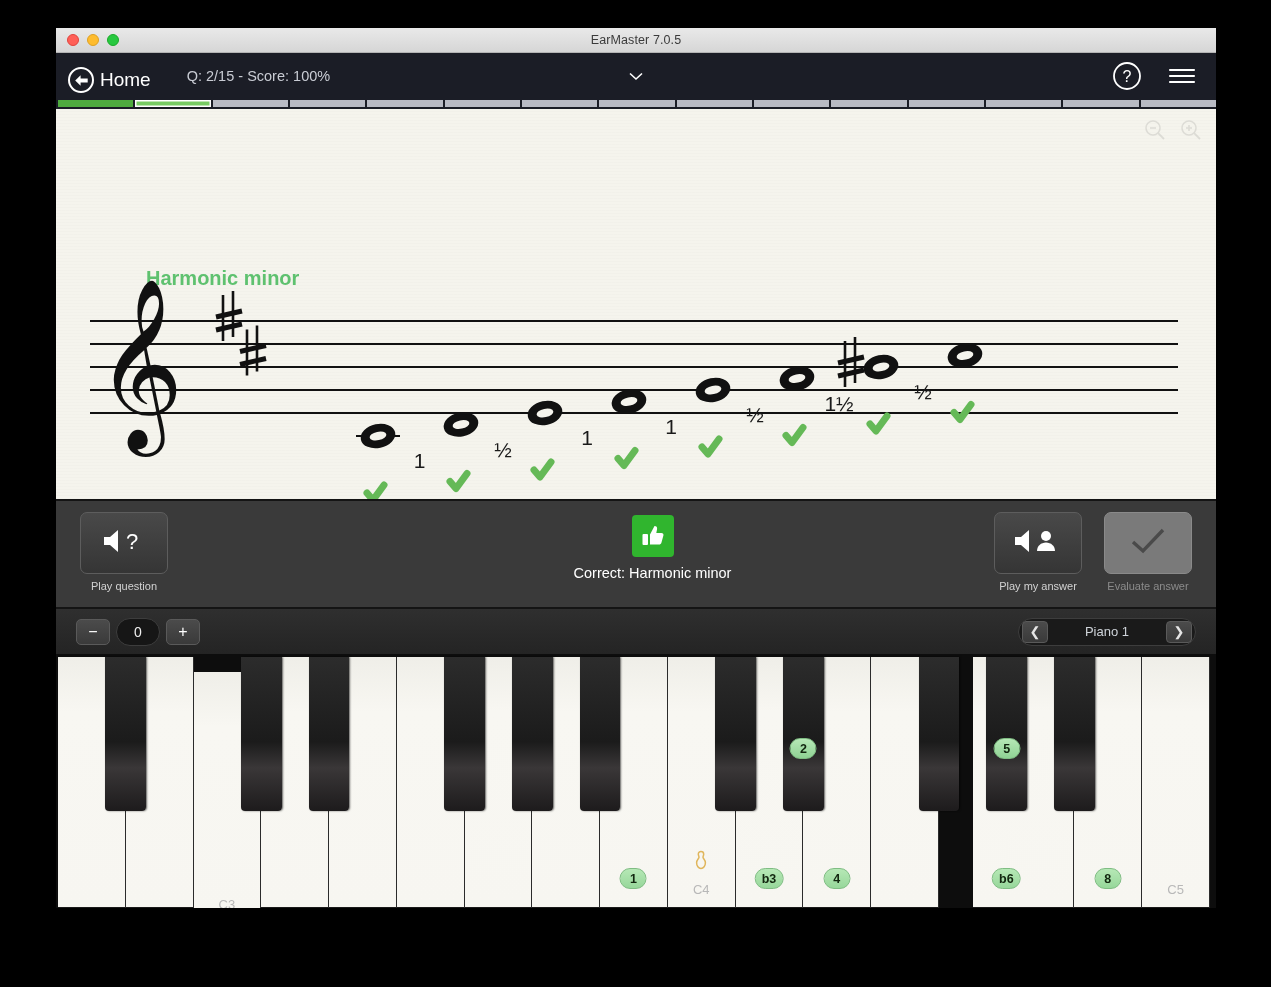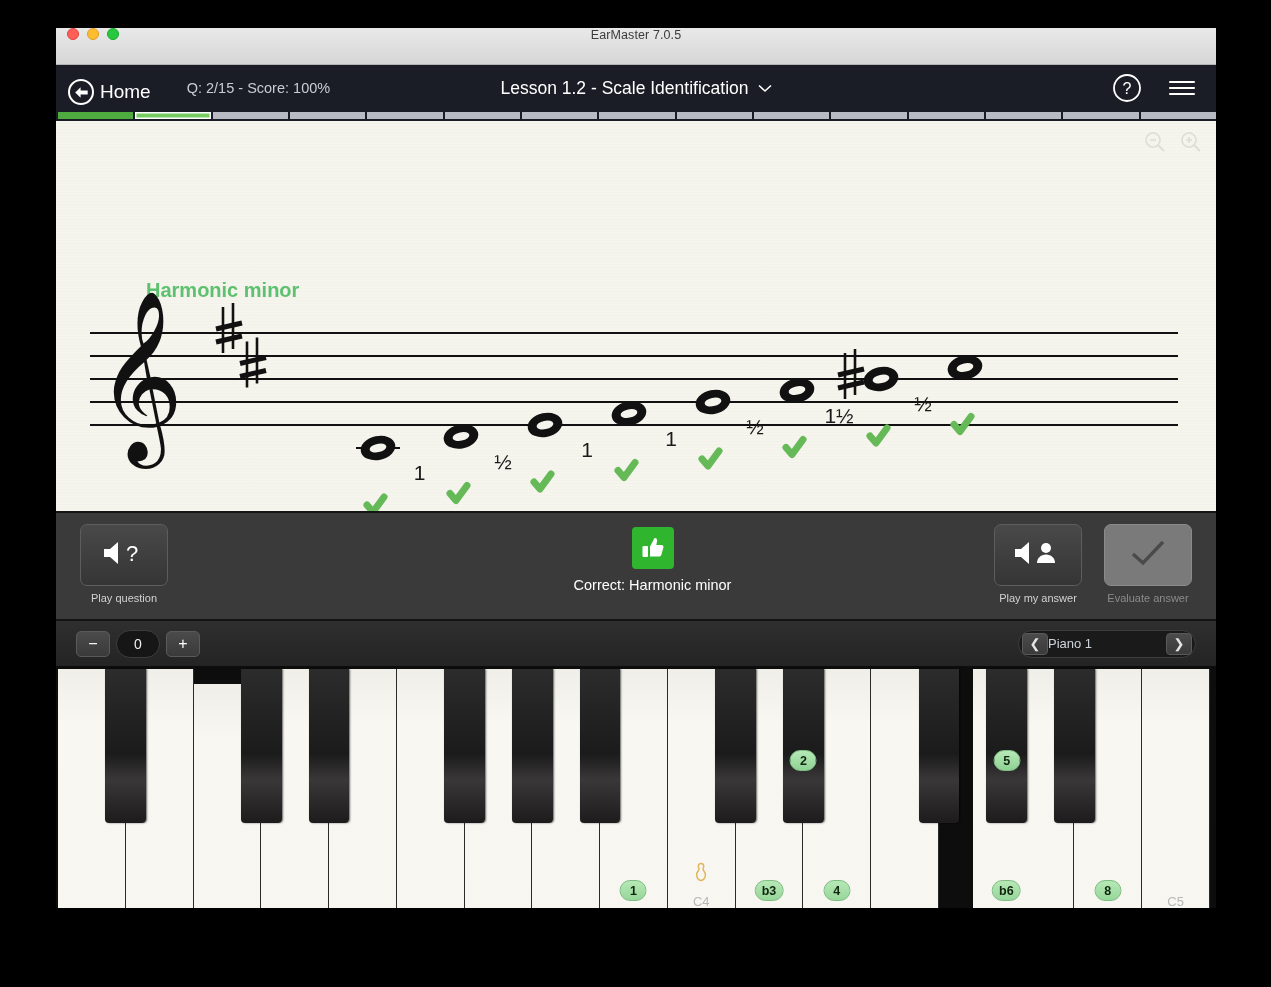--- a/index.html
+++ b/index.html
@@ -22,24 +22,24 @@
     left: 56px; top: 28px;
     width: 1160px; height: 880px;
     background: #1b1d26;
     overflow: hidden;
     box-shadow: 0 2px 14px rgba(0,0,0,.6);
   }
 
   
   #titlebar {
     position: relative;
-    height: 37px;
+    height: 25px;
     background: linear-gradient(#e9e9e9, #d6d6d6);
     border-bottom: 1px solid #b4b4b4;
-    display: flex; align-items: flex-start;
+    display: flex; align-items: center;
   }
   .traffic {
     display: flex; gap: 8px; margin-left: 11px;
   }
   .tl { width: 12px; height: 12px; border-radius: 50%; }
   .tl.red { background: #ff5f57; border: .5px solid #e0443e; }
   .tl.yellow { background: #febc2e; border: .5px solid #dea123; }
   .tl.green { background: #28c840; border: .5px solid #1aab29; }
   #win-title {
     position: absolute; left: 0; right: 0; text-align: center;
@@ -177,21 +177,21 @@
     padding: 0 3px;
   }
   #instr .arrow {
     width: 26px; height: 22px; border-radius: 4px;
     background: linear-gradient(#4b4b4b, #3a3a3a);
     border: 1px solid #5a5a5a;
     color: #e6e6e6; font-size: 13px;
     display: flex; align-items: center; justify-content: center;
     cursor: pointer;
   }
-  #instr-name { flex: 1; text-align: left; color: #cfd4da; font-size: 13px; }
+  #instr-name { flex: 1; text-align: center; color: #cfd4da; font-size: 13px; }
 
   
   #piano {
     position: relative; height: 260px;
     background: #0d0d0d;
     padding: 3px 2px 4px 2px;
   }
   #keys { position: relative; width: 100%; height: 100%; }
   .wkey {
     position: absolute; top: 0; height: 100%;
@@ -244,21 +244,20 @@
         <span class="circ">
           <svg width="15" height="13" viewBox="0 0 15 13">
             <path d="M6.6 1.3 1.2 6.5l5.4 5.2V8.6h7.1V4.4H6.6z" fill="#fff"></path>
           </svg>
         </span>
         <span id="home-label">Home</span>
       </div>
       <div id="qscore">Q: 2/15 - Score: 100%</div>
 
       <div id="lesson-wrap">
-        <span id="lesson-title">Lesson 1.2 - Scale Identification</span>
         <span id="lesson-chevron">
           <svg width="14" height="9" viewBox="0 0 14 9">
             <path d="M1 1.5 7 7 13 1.5" stroke="#fff" stroke-width="1.6" fill="none"></path>
           </svg>
         </span>
       </div>
 
       <div id="nav-right">
         <span class="icon-btn">
           <svg width="30" height="30" viewBox="0 0 30 30">

